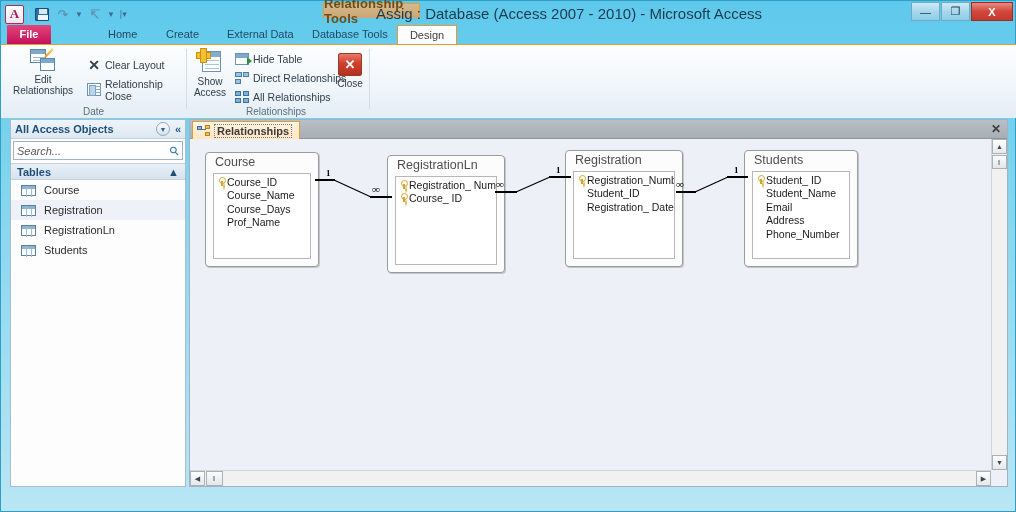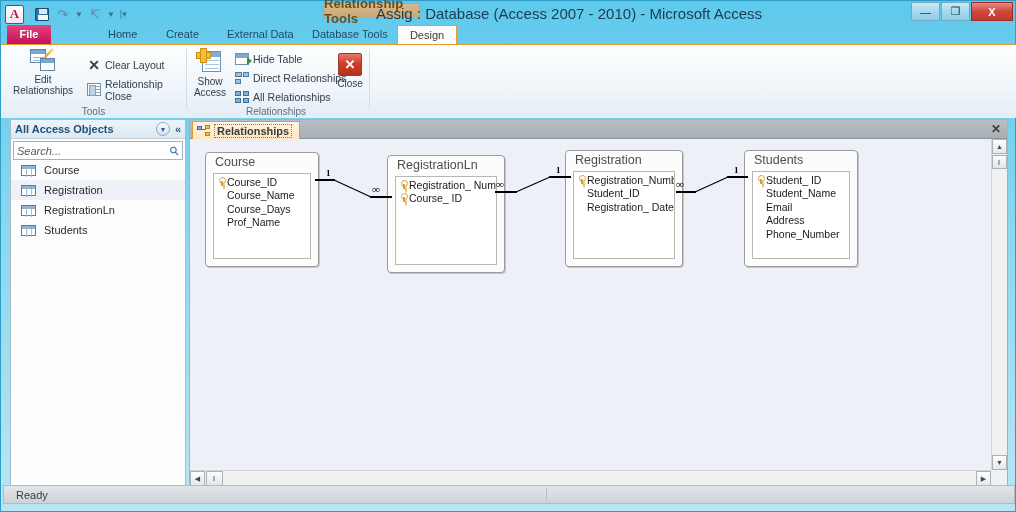--- a/index.html
+++ b/index.html
@@ -394,21 +394,21 @@
       </div>
 
       <div class="smallbtn" style="left:86px;top:12px;">
         <span class="ic-x">✕</span>
         <span>Clear Layout</span>
       </div>
       <div class="smallbtn" style="left:86px;top:37px;">
         <span class="ic-relrep"></span>
         <span>Relationship Close</span>
       </div>
-      <div class="gname">Tools</div>
+      <div class="gname">Date</div>
     </div>
 
     <div class="gsep" style="left:185px;"></div>
 
     <div class="rgroup" style="left:186px;width:182px;">
       <div class="bigbtn" style="left:0px;width:46px;">
         <div class="ic-showtable">
           <div class="tbl">
               <div class="hd"></div>
               <div class="r" style="top:8px"></div>
@@ -462,20 +462,24 @@
       <span class="ttl">All Access Objects</span>
       <span class="nav-drop">▼</span>
       <span class="nav-collapse">«</span>
     </div>
 
     <div id="nav-search">
       <span class="sv">Search...</span>
       <span class="search-glass">⚲</span>
     </div>
 
+    <div id="nav-group">
+      <span class="gt">Tables</span>
+      <span>▲</span>
+    </div>
 
     <div class="nav-item">
       <span class="tbl-ico"></span>
       <span>Course</span>
     </div>
     <div class="nav-item alt">
       <span class="tbl-ico"></span>
       <span>Registration</span>
     </div>
     <div class="nav-item">
@@ -624,18 +628,14 @@
     </div>
 
     <div class="sb-h">
       <div class="sb-btn" style="left:0;top:0;">◀</div>
       <div class="sb-thumb" style="left:16px;top:0;width:17px;height:15px;">‖</div>
       <div class="sb-btn" style="right:0;top:0;">▶</div>
     </div>
     <div class="corner"></div>
   </div>
 
-  <div id="status-bar">
-    <span id="status-text">Ready</span>
-    <span class="status-div"></span>
-  </div>
 
 </div>
 
 </body></html>

